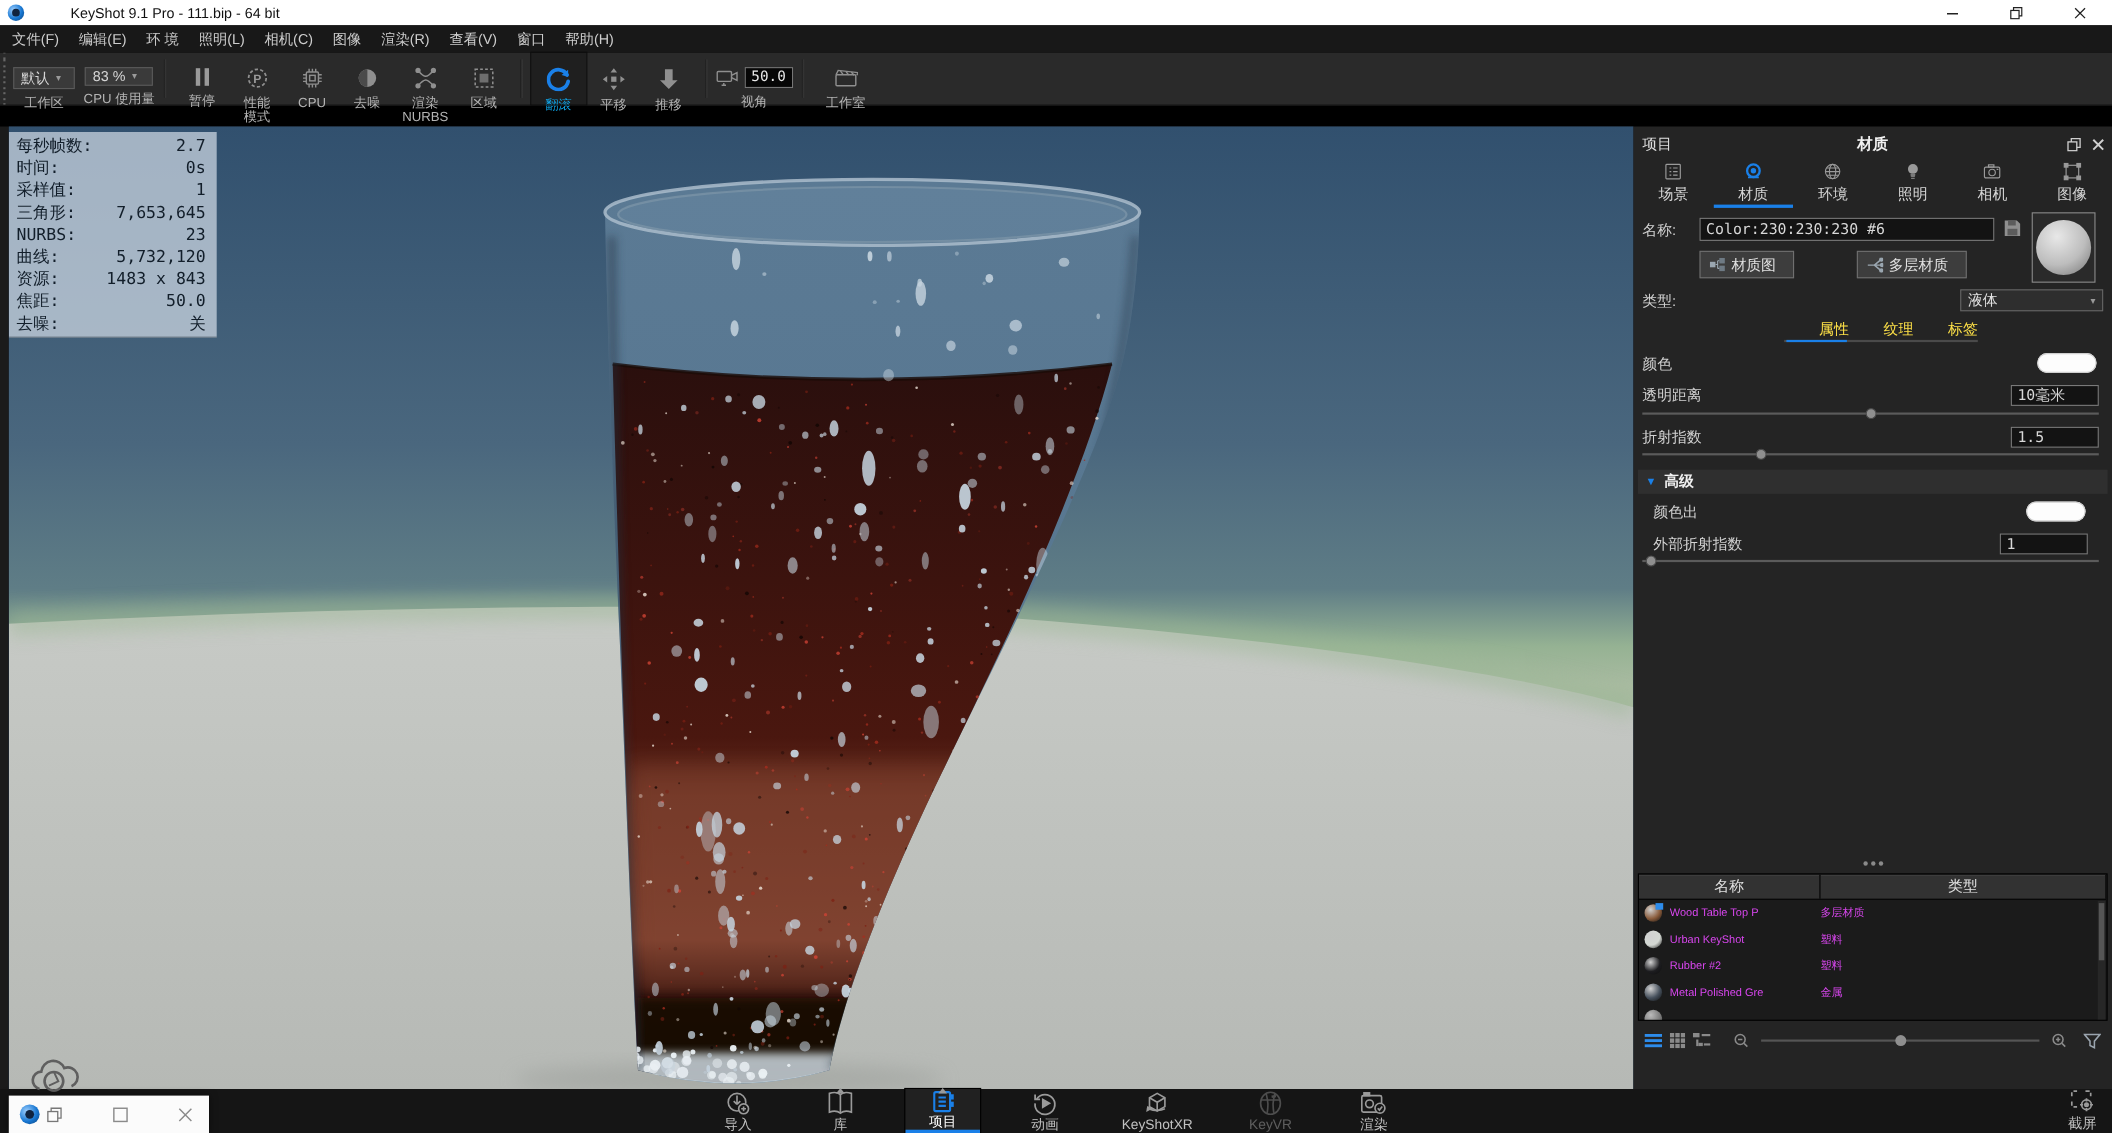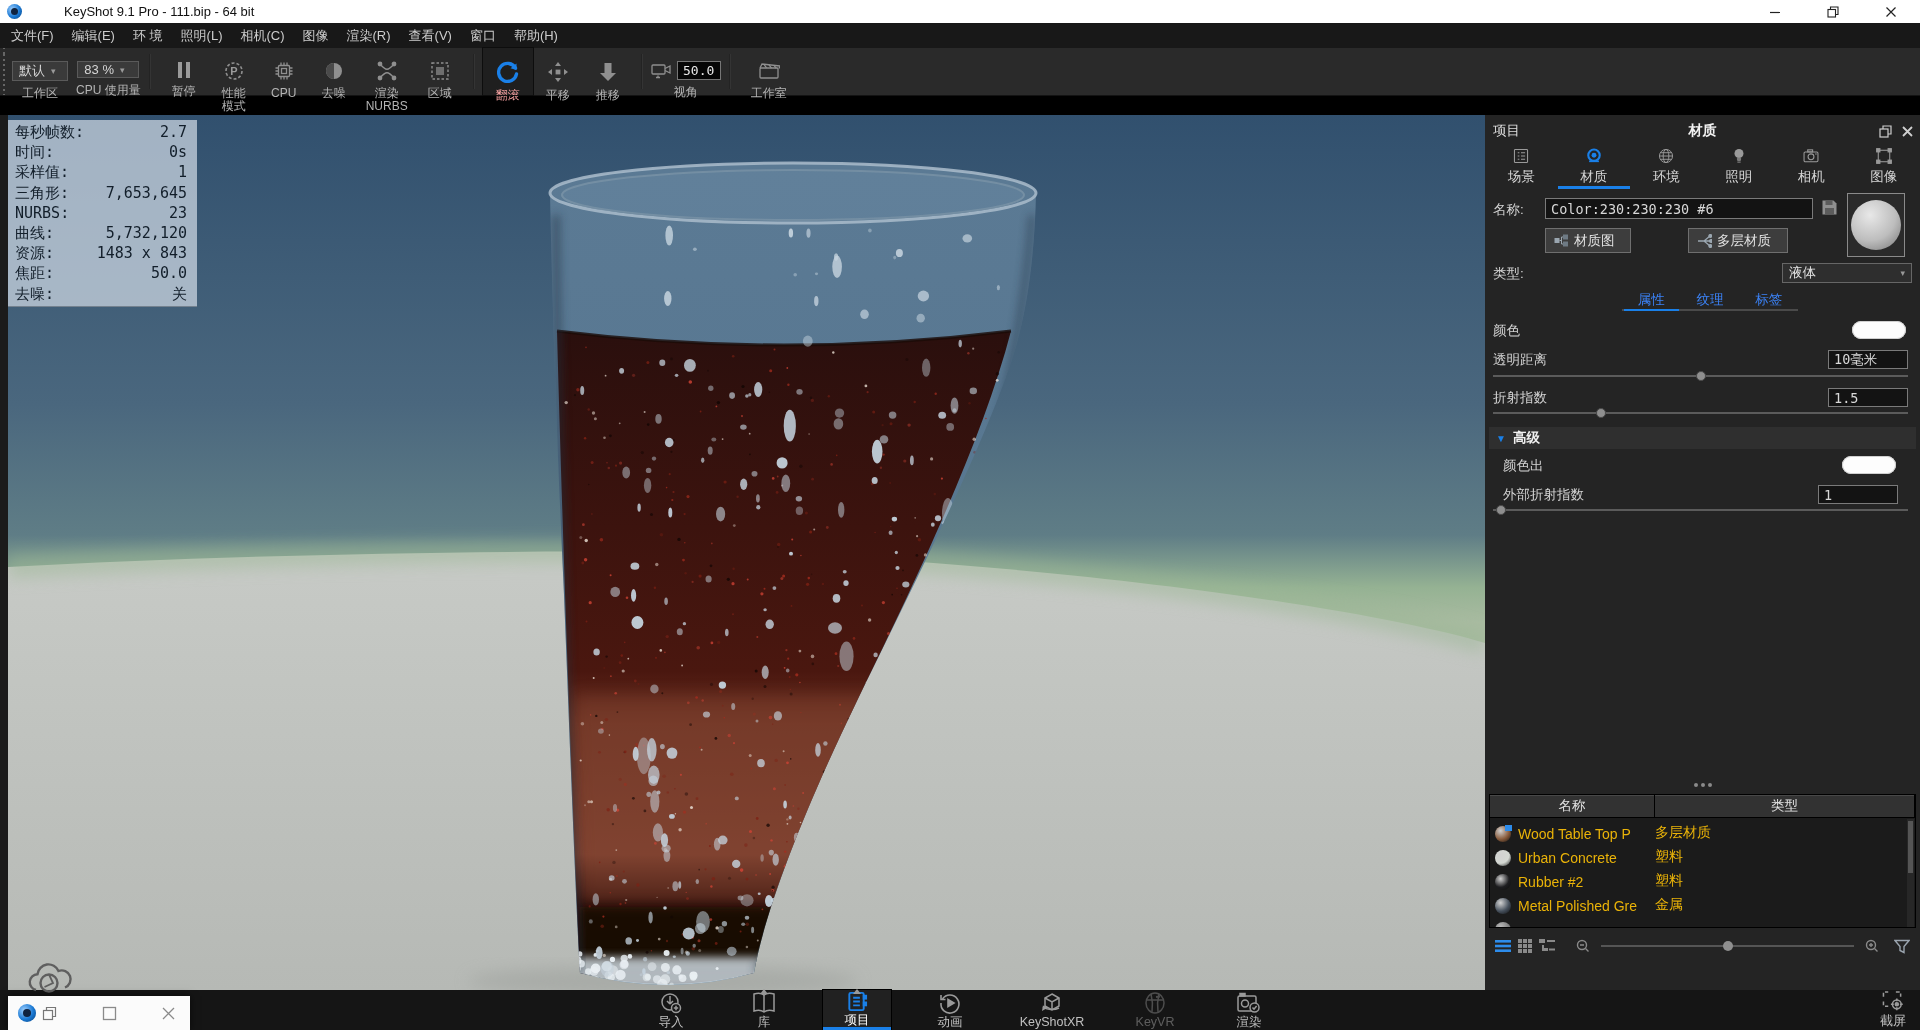--- a/index.html
+++ b/index.html
@@ -28,21 +28,21 @@
     background-size:2px 100%;background-position:3px 6px;background-repeat:repeat-y;margin-right:4px;}
   .tb-sep{width:2px;margin:6px 8px;background:linear-gradient(to right,#1a1a1a,#3d3d3d);}
   .tb-group{display:flex;flex-direction:column;align-items:center;justify-content:flex-start;padding-top:13px;}
   .tb-select{height:20px;background:#3a3a3a;border:1px solid #5a5a5a;color:#d6d6d6;
     display:flex;align-items:center;padding:0 4px 0 6px;font-size:13px;}
   .tb-select .arr{margin-left:6px;color:#9a9a9a;font-size:9px;}
   .tlabel{margin-top:6px;font-size:12px;line-height:13px;color:#b4b4b4;text-align:center;white-space:pre-line;}
   .tbtn{display:flex;flex-direction:column;align-items:center;width:50px;padding-top:13px;}
   .tbtn .ticon{height:24px;display:flex;align-items:center;justify-content:center;}
   .tbtn.active{background:#1f1f1f;outline:1px solid #0d0d0d;}
-  .tbtn.active .tlabel{color:#fca5a5;}
+  .tbtn.active .tlabel{color:#0ea5e9;}
   .fov-input{width:44px;height:19px;background:#060606;border:1px solid #767676;color:#e8e8e8;
     font-family:"DejaVu Sans Mono",monospace;font-size:13px;display:flex;align-items:center;justify-content:center;}
   
   .left-strip{position:absolute;left:0;top:115px;width:8px;height:875px;background:#1b1b1b;}
   .viewport{position:absolute;left:8px;top:115px;width:1477px;height:875px;overflow:hidden;background:#3a5878;}
   .stats{position:absolute;left:0;top:5px;width:189px;padding:2px 10px 2px 7px;
     background:rgba(216,226,236,.68);color:#121e2a;font-family:"DejaVu Sans Mono","Liberation Mono",monospace;
     font-size:15px;line-height:20.2px;border-bottom:1px solid rgba(20,30,40,.35);}
   .stats .row{display:flex;justify-content:space-between;white-space:nowrap;}
   
@@ -57,37 +57,37 @@
   .ptab.active{border-bottom-color:var(--accent);}
   .prow-label{position:absolute;font-size:13.5px;color:#d2d2d2;}
   .pinput{position:absolute;background:#131313;border:1px solid #7a7a7a;color:#d8d8d8;
     font-family:"DejaVu Sans Mono","Liberation Mono",monospace;font-size:13.5px;display:flex;align-items:center;padding:0 5px;}
   .pbtn{position:absolute;height:25px;background:#3d3d3d;border:1px solid #6f6f6f;color:#e2e2e2;
     display:flex;align-items:center;gap:5px;padding:0 8px;font-size:13.5px;}
   .pselect{position:absolute;background:#2e2e2e;border:1px solid #666;color:#e2e2e2;height:20px;
     display:flex;align-items:center;padding:0 6px;font-size:13.5px;}
   .pselect .arr{margin-left:auto;color:#999;font-size:9px;}
   .subtabs{position:absolute;left:137px;top:176px;width:176px;height:20px;display:flex;border-bottom:2px solid #4a4a4a;}
-  .subtab{flex:1;text-align:center;font-size:13.5px;color:#3b82f6;position:relative;}
+  .subtab{flex:1;text-align:right;font-size:13.5px;color:#fde047;position:relative;}
   .subtab.active::after{content:"";position:absolute;left:2px;right:2px;bottom:-2px;height:2px;background:var(--accent);}
   .swatch{position:absolute;background:#fdfdfd;border-radius:9px;box-shadow:inset 0 0 0 1px #cfcfcf;}
   .pslider{position:absolute;height:10px;}
   .pslider .track{position:absolute;left:0;right:0;top:4px;height:2px;background:#5b5b5b;}
   .pslider .thumb{position:absolute;top:0;width:10px;height:10px;border-radius:50%;background:#8f8f8f;border:1px solid #4a4a4a;}
   .adv-bar{position:absolute;left:4px;top:312px;width:427px;height:22px;background:#2f2f2f;
     display:flex;align-items:center;gap:7px;padding-left:7px;}
   .adv-bar .chev{color:var(--accent);font-size:10px;}
   .adv-bar .atext{font-weight:bold;color:#f0f0f0;font-size:13.5px;}
   .split-handle{position:absolute;left:0;top:665px;width:435px;height:10px;display:flex;align-items:center;justify-content:center;gap:3px;}
   .split-handle i{width:4px;height:4px;border-radius:50%;background:#8a8a8a;}
   .mat-list{position:absolute;left:4px;top:679px;width:427px;height:134px;background:#1b1b1b;border:1px solid #000;overflow:hidden;}
   .ml-header{display:flex;height:23px;background:#323232;border-bottom:1px solid #000;}
   .ml-h{display:flex;align-items:center;justify-content:center;font-size:13.5px;color:#e2e2e2;border-right:1px solid #000;box-shadow:inset 0 1px 0 #484848;font-family:Liberation Mono, monospace;}
   .ml-h.c1{width:165px;} .ml-h.c2{flex:1;}
-  .ml-row{display:flex;align-items:flex-end;height:24px;padding-left:5px;color:#eab308;font-size:14px;}
+  .ml-row{display:flex;align-items:center;height:24px;padding-left:5px;color:#d946ef;font-size:10px;}
   .ml-thumb{width:16px;height:16px;border-radius:50%;margin-right:7px;flex:0 0 16px;position:relative;}
   .ml-name{width:137px;overflow:hidden;white-space:nowrap;}
   .ml-type{flex:1;overflow:hidden;white-space:nowrap;}
   .ml-scroll{position:absolute;right:1px;top:24px;width:7px;height:108px;background:#272727;}
   .ml-scroll i{position:absolute;left:1px;top:2px;width:5px;height:52px;background:#555;}
   .list-tools{position:absolute;left:4px;top:818px;width:427px;height:26px;display:flex;align-items:center;gap:7px;padding:0 6px;}
   .lt-slider{position:relative;flex:1;height:10px;margin:0 4px;}
   .lt-slider .track{position:absolute;left:0;right:0;top:4px;height:2px;background:#555;}
   .lt-slider .thumb{position:absolute;left:calc(50% - 5px);top:0;width:10px;height:10px;border-radius:50%;background:#8f8f8f;}
   
@@ -1111,21 +1111,21 @@
     </div>
     <div class="ml-row">
       <span class="ml-thumb" style="background: radial-gradient(circle at 35% 30%, rgba(255, 255, 255, 0.8), rgb(138, 92, 60) 55%, rgba(0, 0, 0, 0.55));">
           <i style="position:absolute;right:-1px;top:-1px;width:7px;height:6px;background:#2d8ceb;"></i>
         </span>
       <span class="ml-name">Wood Table Top P</span>
         <span class="ml-type">多层材质</span>
       </div>
     <div class="ml-row">
       <span class="ml-thumb" style="background: radial-gradient(circle at 35% 30%, rgba(255, 255, 255, 0.8), rgb(212, 216, 211) 55%, rgba(0, 0, 0, 0.55));"></span>
-      <span class="ml-name">Urban Concrete</span>
+      <span class="ml-name">Urban KeyShot</span>
         <span class="ml-type">塑料</span>
       </div>
     <div class="ml-row">
       <span class="ml-thumb" style="background: radial-gradient(circle at 35% 30%, rgba(255, 255, 255, 0.8), rgb(29, 29, 32) 55%, rgba(0, 0, 0, 0.55));"></span>
       <span class="ml-name">Rubber #2</span>
         <span class="ml-type">塑料</span>
       </div>
     <div class="ml-row">
       <span class="ml-thumb" style="background: radial-gradient(circle at 35% 30%, rgba(255, 255, 255, 0.8), rgb(70, 80, 92) 55%, rgba(0, 0, 0, 0.55));"></span>
       <span class="ml-name">Metal Polished Gre</span>

